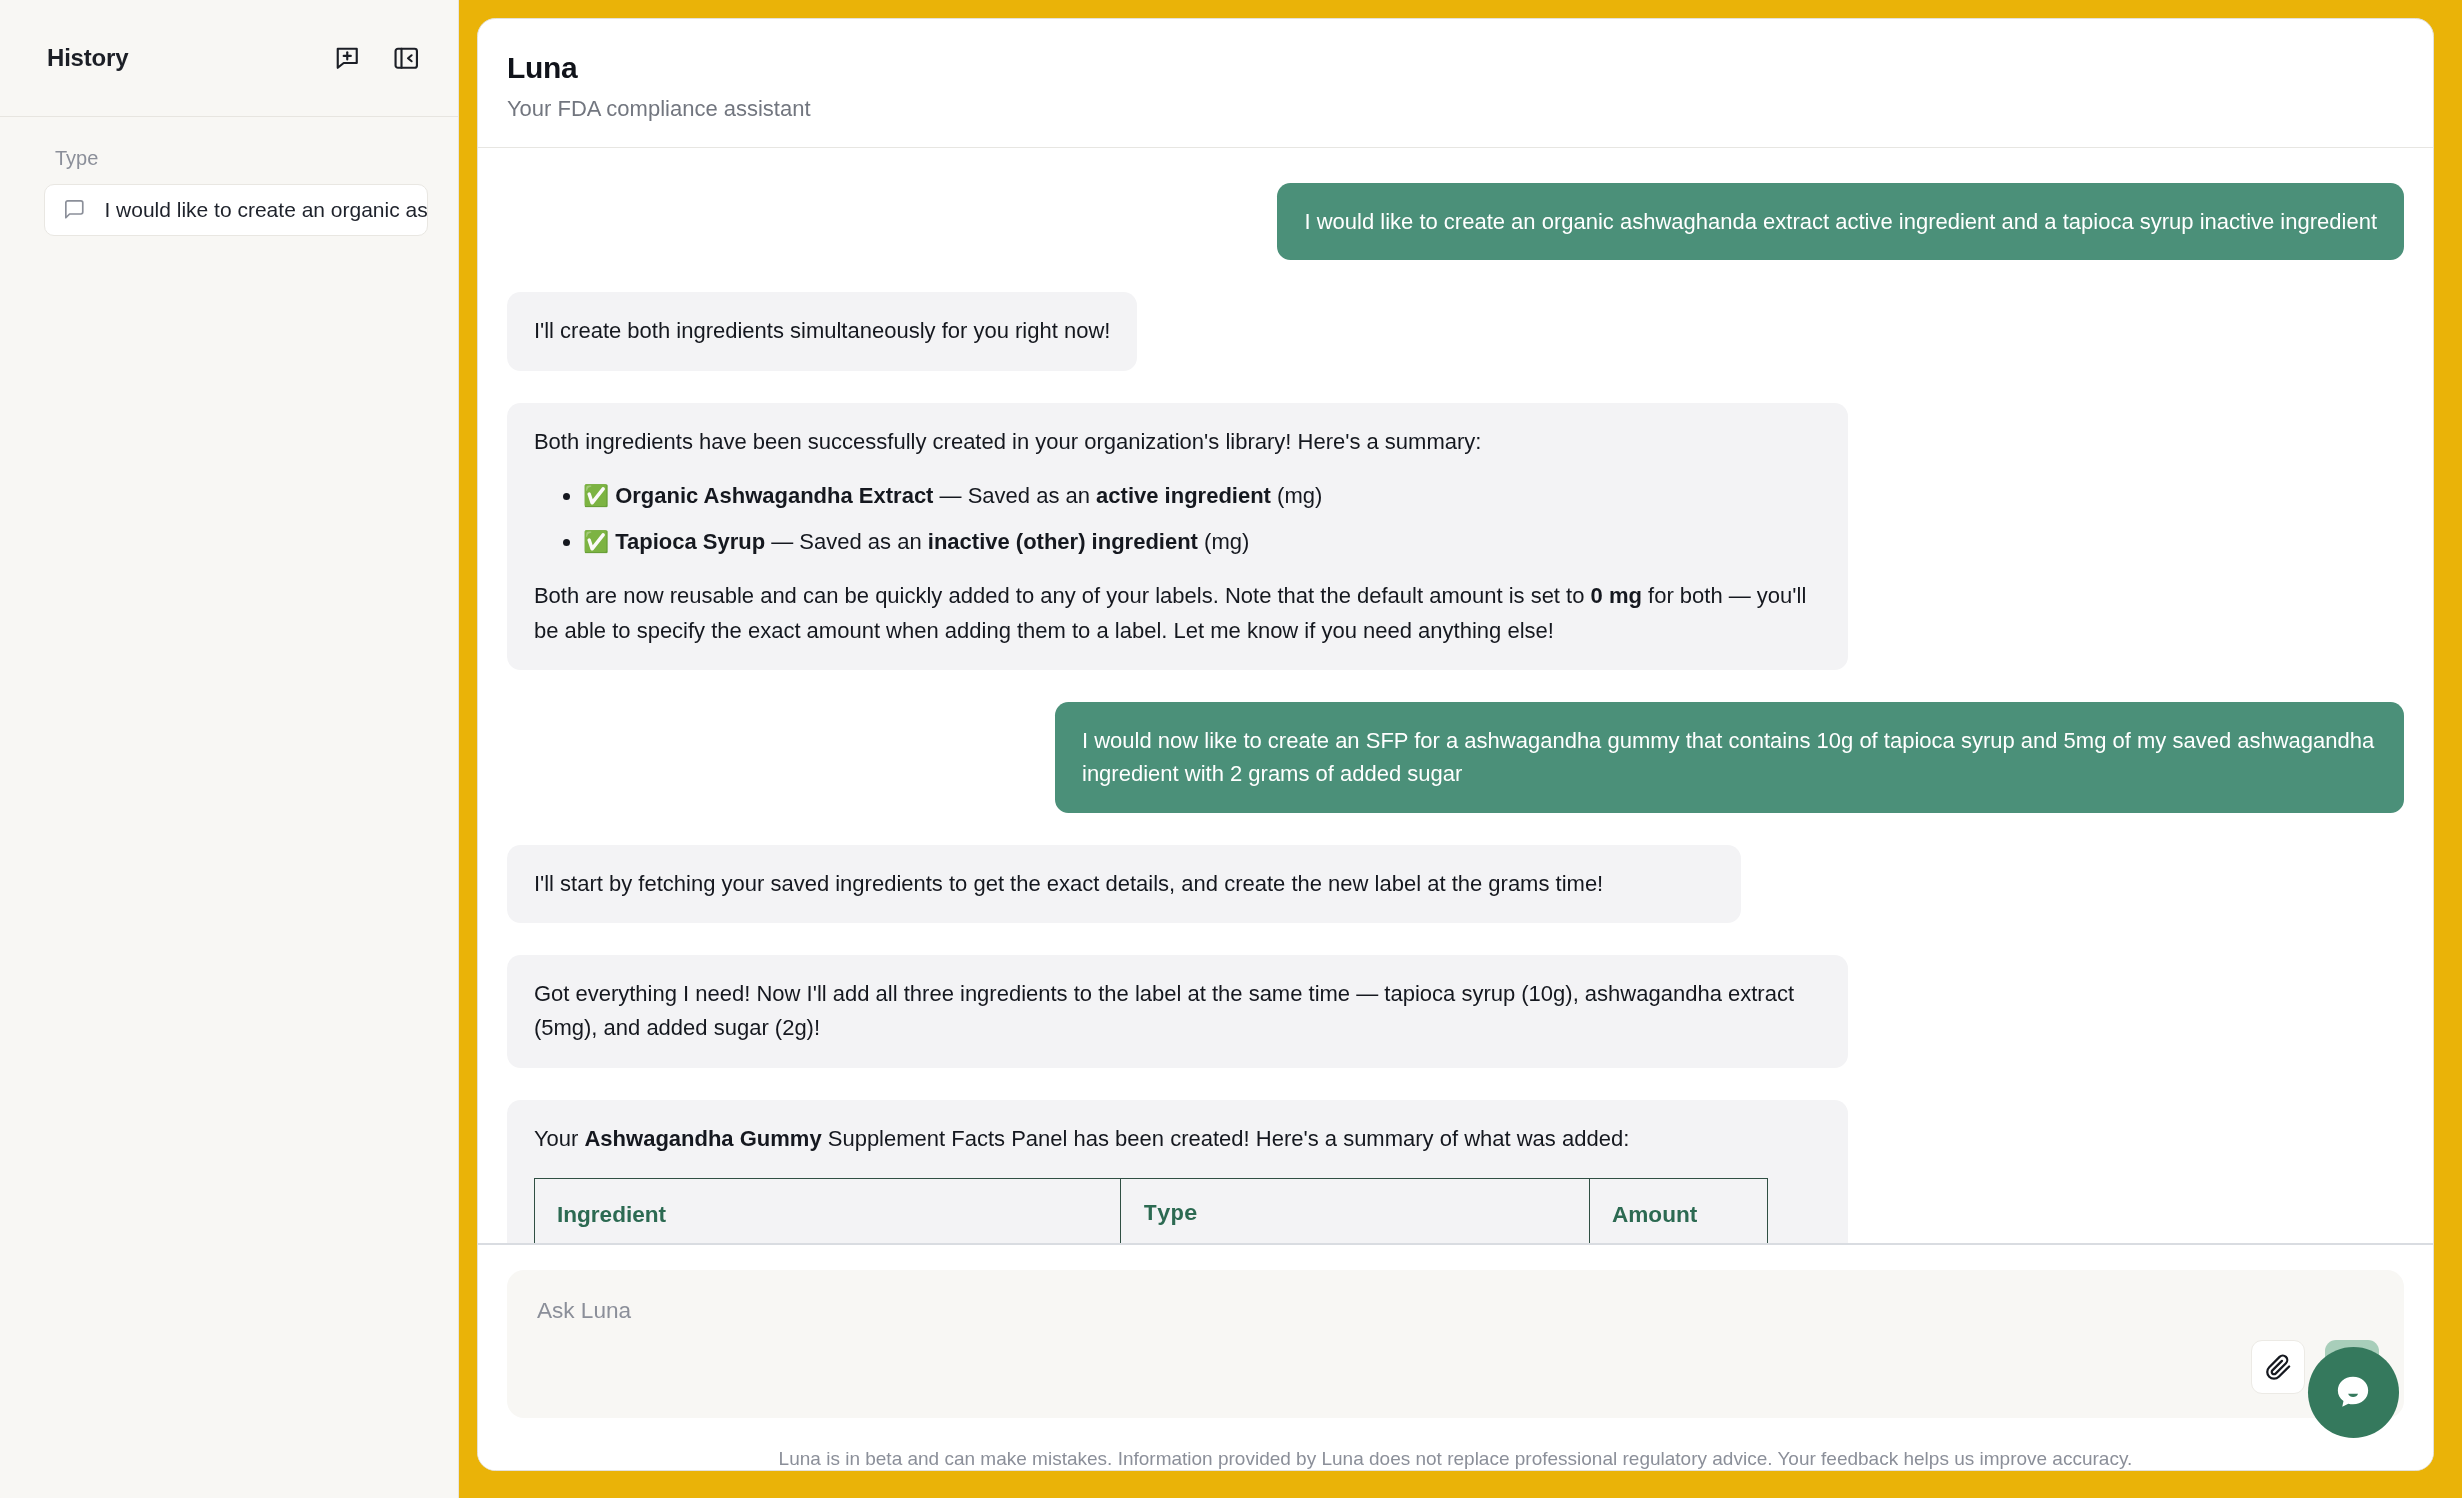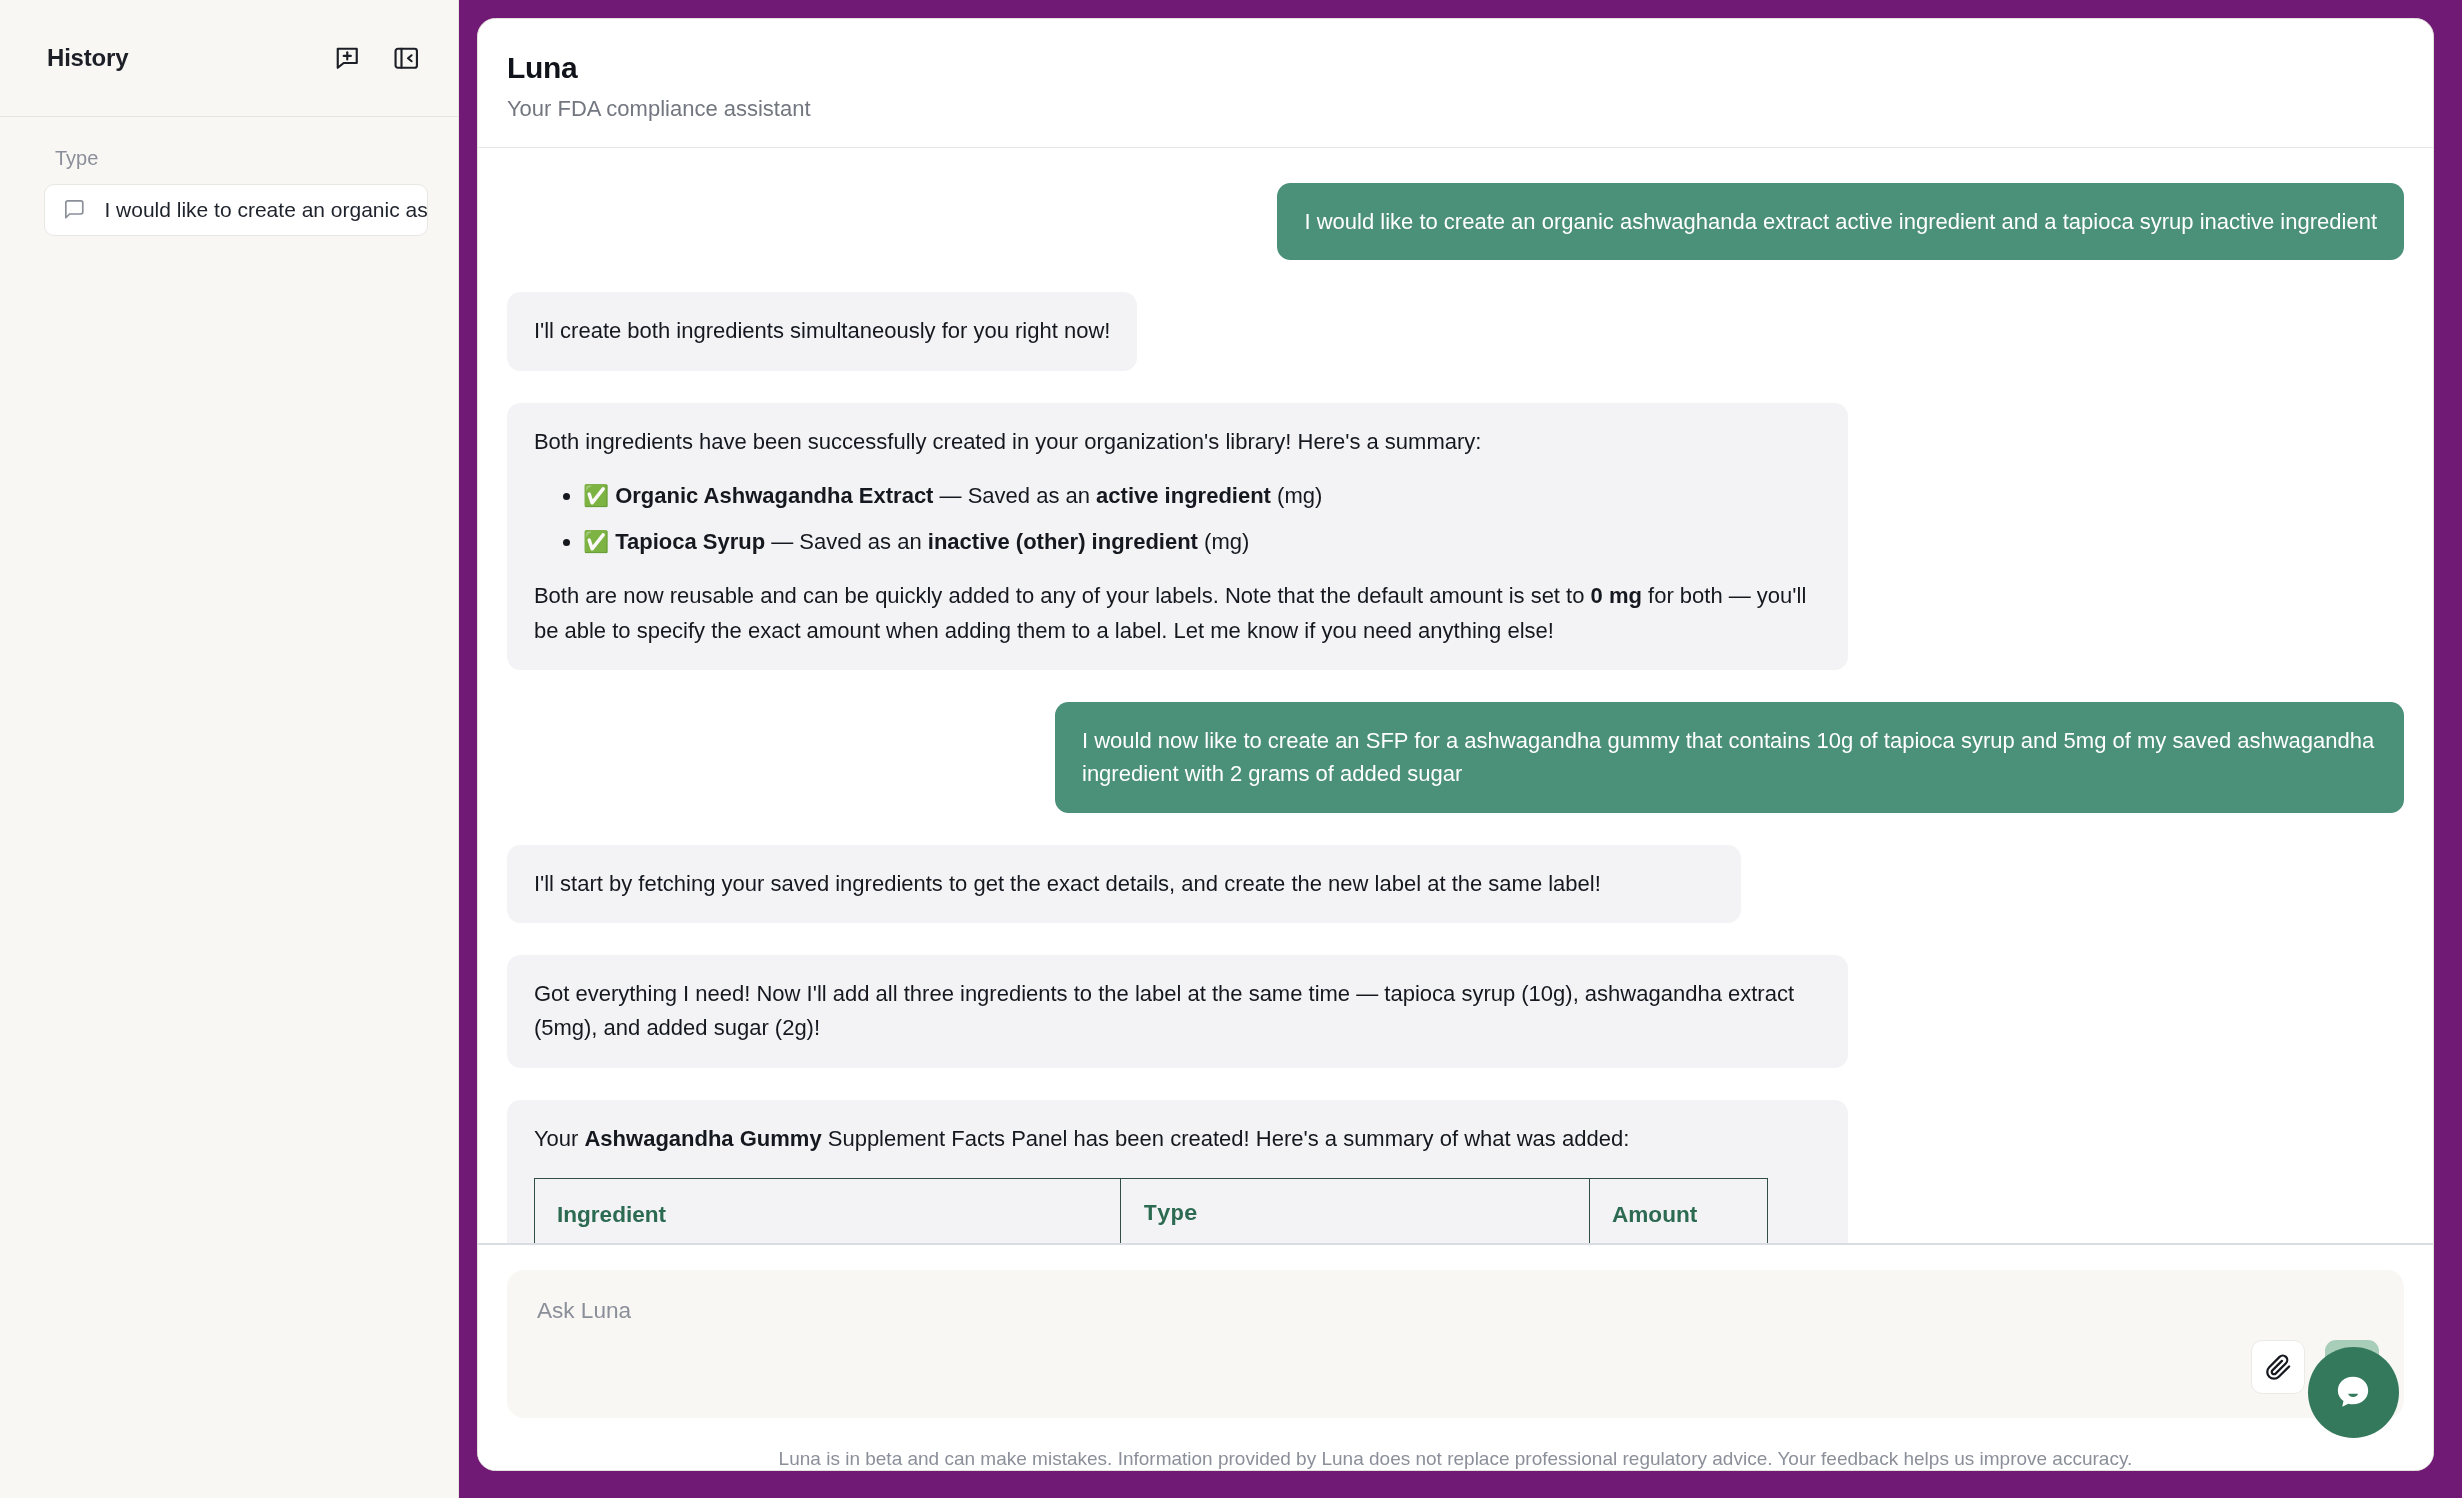--- a/index.html
+++ b/index.html
@@ -10,21 +10,21 @@
     background: #f7f6f3;
     font-family: "Liberation Sans", sans-serif;
     overflow: hidden;
   }
 
   .app {
     position: relative;
     width: 2462px;
     height: 1499px;
     display: flex;
-    background: #701a75;
+    background: #eab308;
   }
 
   
   .sidebar {
     width: 459px;
     height: 100%;
     background: #f8f7f4;
     border-right: 1.7px solid #e7e5e0;
     display: flex;
     flex-direction: column;
@@ -355,21 +355,21 @@
             </ul>
             <p><span>Both are now reusable and can be quickly added to any of your labels. Note that the default amount is set to </span><b>0 mg</b><span> for both — you'll be able to specify the exact amount when adding them to a label. Let me know if you need anything else!</span></p>
           </div>
         </div>
 
         <div class="msg-row user">
           <div class="bubble-user">I would now like to create an SFP for a ashwagandha gummy that contains 10g of tapioca syrup and 5mg of my saved ashwagandha ingredient with 2 grams of added sugar</div>
         </div>
 
         <div class="msg-row assistant">
-          <div class="bubble-assistant med">I'll start by fetching your saved ingredients to get the exact details, and create the new label at the same label!</div>
+          <div class="bubble-assistant med">I'll start by fetching your saved ingredients to get the exact details, and create the new label at the grams time!</div>
         </div>
 
         <div class="msg-row assistant">
           <div class="bubble-assistant med2">Got everything I need! Now I'll add all three ingredients to the label at the same time — tapioca syrup (10g), ashwagandha extract (5mg), and added sugar (2g)!</div>
         </div>
 
         <div class="msg-row assistant">
           <div class="bubble-assistant wide">
             <p><span>Your </span><b>Ashwagandha Gummy</b><span> Supplement Facts Panel has been created! Here's a summary of what was added:</span></p>
             <table class="sfp-table">

